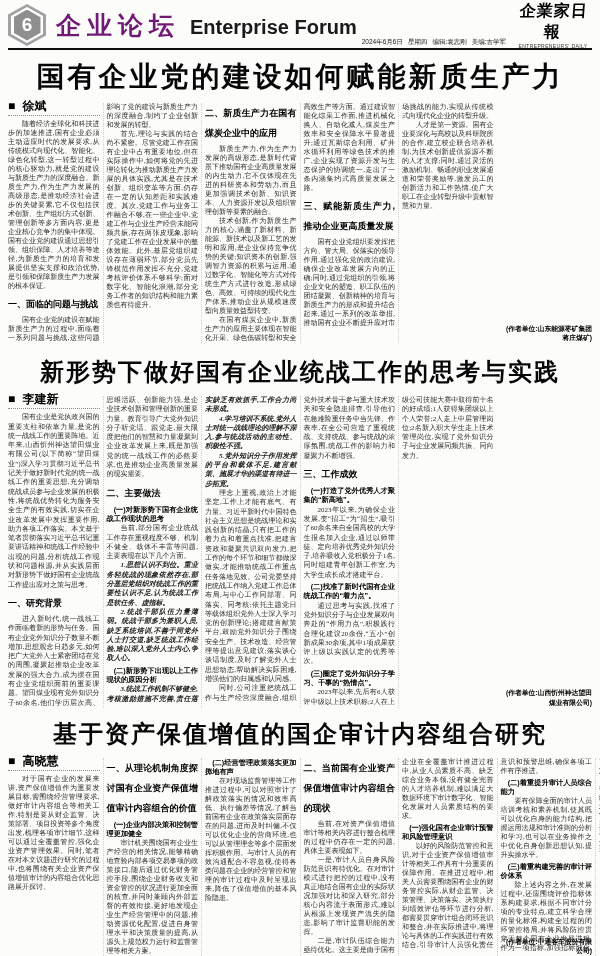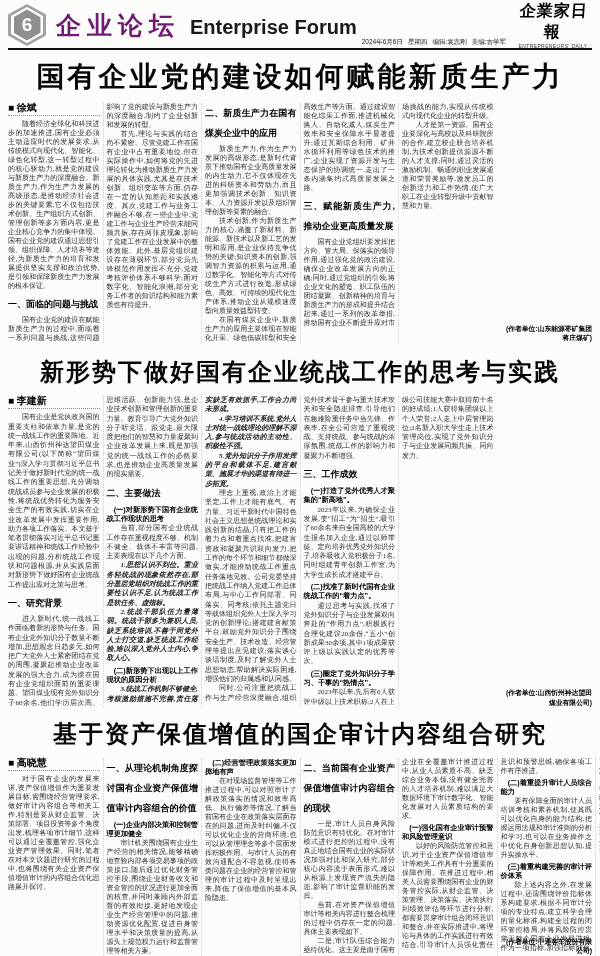--- a/index.html
+++ b/index.html
@@ -27,21 +27,21 @@
   .hl2 { font-size:24px; letter-spacing:2px; margin:13px 0 8px; }
   .hl3 { font-size:24px; letter-spacing:2px; margin:10px 0 8px; }
 
   .article-body { position:relative; column-count:6; column-gap:7px; column-fill:auto; column-rule:1px dotted #cfcfcb;
                   font-size:7px; line-height:9px; text-align:justify; word-break:break-all; color:#2b2b2b; }
   .b1 { height:240px; }
   .b2 { height:312px; line-height:9.3px; }
   .b3 { height:198px; }
 
   .blk.p { text-indent:2em; }
-  .blk.by { font-family:Liberation Sans, sans-serif; font-weight:bold; font-size:10px; color:#000;
+  .blk.by { font-family:Liberation Mono, monospace; font-weight:bold; font-size:12px; color:#000;
             border-bottom:1px dotted #8a8a8a; padding-bottom:3px; margin-bottom:4px; break-inside:avoid; }
   .blk.h2 { font-family:"Liberation Sans",sans-serif; font-weight:700; font-size:9px; line-height:20px; color:#000;
             margin:3px 0 2px; break-after:avoid; break-inside:avoid; }
   .blk.h3 { font-family:"Liberation Sans",sans-serif; font-weight:bold; font-size:7.2px; color:#000;
             text-indent:1em; margin:2px 0 1px; break-after:avoid; }
   .blk.em { font-style:italic; font-weight:bold; text-indent:2em; color:#222; }
   .blk.attr { position:absolute; right:0; bottom:1px; width:92px; font-family:"Liberation Sans",sans-serif;
               font-weight:bold; font-size:6.8px; text-align:right; color:#000; }
 </style>
 </head>
@@ -120,22 +120,22 @@
     <h1 class="hl3">基于资产保值增值的国企审计内容组合研究</h1>
     <div class="article-body b3">
         <div class="blk by">■ 高晓慧</div>
         <div class="blk p">对于国有企业的发展来讲,资产保值增值作为重要发展目标,需围绕经营管理要求,做好审计内容组合等相关工作,特别是要从财企监管、决策部署、项目投资等多个角度出发,梳理各项审计细节,这样可以通过全覆盖管控,强化企业资产管理效果。同时,笔者在对本文议题进行研究的过程中,也将围绕有关企业资产保值增值审计的内容组合优化思路展开探讨。</div>
         <div class="blk h2">一、从理论机制角度探讨国有企业资产保值增值审计内容组合的价值</div>
         <div class="blk h3">(一)企业内部决策和控制管理更加健全</div>
         <div class="blk p">审计机关围绕国有企业生产经营的相关情况,能够精确地查验内部各项交易事项的政策接口,随后通过优化财务管控手段,围绕企业财务收支和资金管控的状况进行更加全面的核查,并同时兼顾内外部监督的有效衔接,更好地发现企业生产经营管理中的问题,推动资源优化配置,促进自身管理水平和决策质量的提高,从源头上规范权力运行和监督管理等相关方案。</div>
         <div class="blk h3">(二)经营管理政策落实更加掷地有声</div>
         <div class="blk p">在对现场监督管理等工作推进过程中,可以对照审计了解政策落实的情况和效率高低、执行偏差等情况,了解当前国有企业在政策落实层面存在的问题,进而及时纠偏,不仅可以优化企业的营商环境,也可以从管理理念等多个层面发挥积极作用。与审计人员的有效沟通配合不容忽视,使得各类问题在企业的经营管控和管理的审计过程中及时呈现出来,降低了保值增值的基本风险隐患。</div>
         <div class="blk h2">二、当前国有企业资产保值增值审计内容组合的现状</div>
+        <div class="blk p">当前,在对资产保值增值审计等相关内容进行整合梳理的过程中仍存在一定的问题,具体主要表现如下。</div>
         <div class="blk p">一是,审计人员自身风险防范意识有待优化。在对审计模式进行把控的过程中,没有真正地结合国有企业的实际状况加强对比和深入研究,部分核心内容流于表面形式,难以从根源上发现资产流失的隐患,影响了审计监督职能的发挥。</div>
-        <div class="blk p">当前,在对资产保值增值审计等相关内容进行整合梳理的过程中仍存在一定的问题,具体主要表现如下。</div>
         <div class="blk p">二是,审计队伍综合能力亟待优化。这主要是由于国有企业在全覆盖审计推进过程中,从业人员素质不高、缺乏综合业务本领,没有健全完善的人才培养机制,难以满足大数据环境下审计数字化、智能化发展对人员素质结构的要求。</div>
         <div class="blk h3">(一)强化国有企业审计预警和风险管理意识</div>
         <div class="blk p">以好的风险防范管控和意识,对于企业资产保值增值审计等相关工作具有十分重要的保障作用。在推进过程中,相关人员需要围绕国有企业的财务管控实际,从财企监管、决策管理、决策落实、决策执行到绩效评估等环节进行分析,都需要贯穿审计组合闭环意识和整合,并在实际推进中,将理论与具体的工作实践进行有效结合,引导审计人员强化责任意识和预警思维,确保各项工作有序推进。</div>
         <div class="blk h3">(二)着重提升审计人员综合能力</div>
         <div class="blk p">要有保障全面的审计人员培训考核和素养机制,使其既可以优化自身的能力结构,把握运用法规和审计准则的分析和学习,也可以在业务操作之中优化自身创新思想认知,提升实操水平。</div>
         <div class="blk h3">(三)着重构建完善的审计评价体系</div>
         <div class="blk p">除上述内容之外,在发展过程中,还应围绕评价指标体系构建要求,根据不同审计分项的专业特点,建立科学合理的量化标准,构建全过程的闭环管控格局,并将风险防控贯穿于整个国有企业发展进程,作为一项指标,加强指标细化,了解和掌握实际现状,并将既定的量化指标分解落实。</div>
         <div class="blk p">总之,在对国企审计监督等相关工作推进过程中,需围绕企业资产保值增值等相关要求,构建完善的管控机制,通过审计内容的组合研究,从全新形态视角、体系建设等方面入手,不断完善优化,从而从多个角度出发,推动实现国有企业资产保值增值等相关目标。</div>
         <div class="blk attr">(作者单位:中通客车股份有限公司)</div>
       </div>

